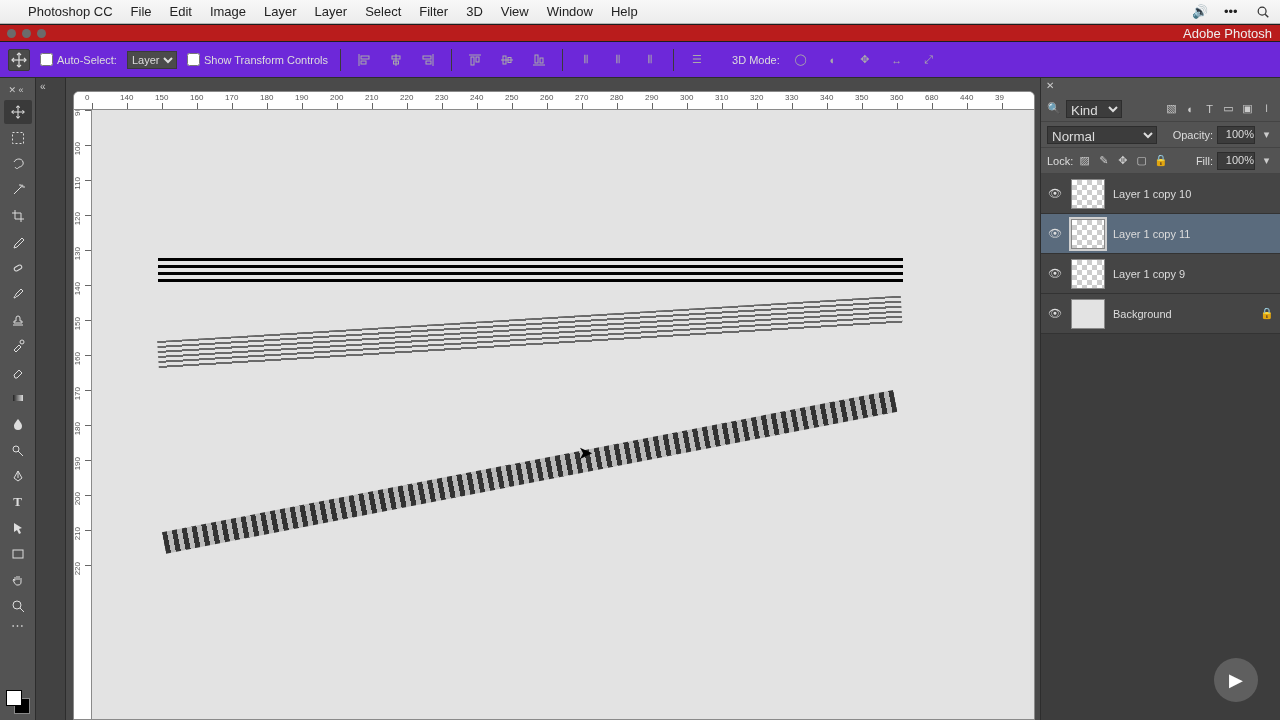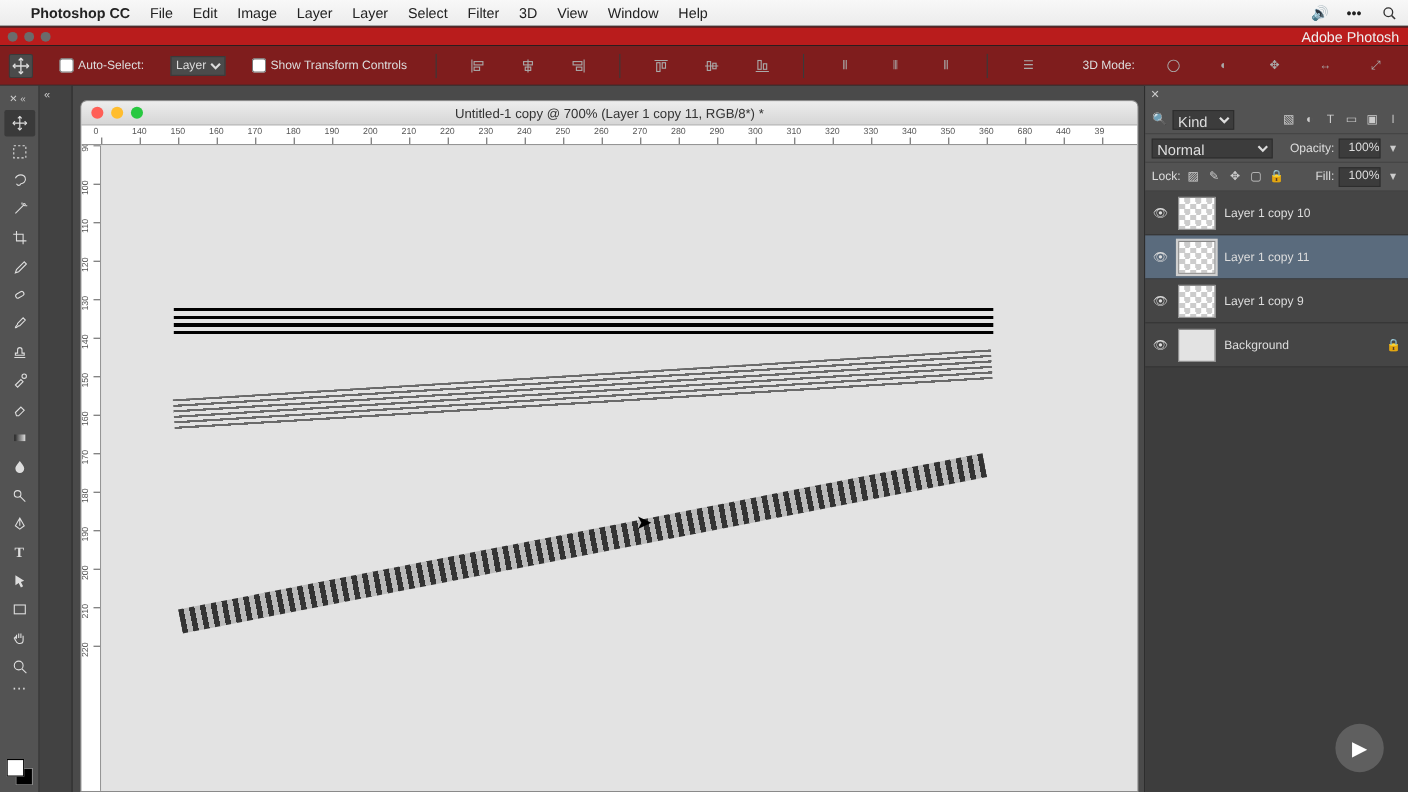--- a/index.html
+++ b/index.html
@@ -1,31 +1,31 @@
 <!DOCTYPE html>
 <html><head>
 <meta charset="utf-8">
 <style>
 * { margin:0; padding:0; box-sizing:border-box; font-family:-apple-system,"Lucida Grande",Helvetica,Arial,sans-serif; }
 body { width:1280px; height:720px; background:#4a4a4a; overflow:hidden; position:relative; color:#ddd; }
 
 
 .mac-menu { height:24px; background:linear-gradient(#f8f8f8,#ececec); border-bottom:1px solid #b5b5b5; display:flex; align-items:center; padding:0 10px; gap:18px; font-size:13px; color:#222; }
 .mac-menu .apple { font-size:14px; }
-.mac-menu .app-name { font-weight:700; }
+.mac-menu .app-name { font-weight:400; }
 .mac-menu .spacer { flex:1; }
 .mac-icon { width:14px; display:inline-block; }
 
 
 .app-strip { height:18px; background:#b91c1c; border-top:1px solid #1e1e1e; border-bottom:1px solid #1e1e1e; display:flex; align-items:center; padding-left:4px; }
 .app-strip .dot { width:9px; height:9px; border-radius:50%; background:#6b6b6b; margin:0 3px; }
 .app-strip .title-right { margin-left:auto; color:#eee; font-size:13px; padding-right:8px; }
 
 
-.option-bar { height:36px; background:#7f1d1d; border-bottom:1px solid #2d2d2d; display:flex; align-items:center; padding:0 8px; gap:24px; font-size:11px; color:#ddd; }
+.option-bar { height:36px; background:#6d28d9; border-bottom:1px solid #2d2d2d; display:flex; align-items:center; padding:0 8px; gap:10px; font-size:11px; color:#ddd; }
 .option-bar .tool-icon { width:22px; height:22px; display:flex; align-items:center; justify-content:center; border:1px solid #3a3a3a; border-radius:2px; background:#4b4b4b; }
 .option-bar input[type=checkbox]{ accent-color:#888; }
 .option-bar select,.panel select { background:#4b4b4b; color:#ddd; border:1px solid #3a3a3a; font-size:11px; height:18px; }
 .icon-btn { width:22px; height:22px; display:inline-flex; align-items:center; justify-content:center; color:#aaa; border-radius:2px; }
 .sep { width:1px; height:22px; background:#3a3a3a; margin:0 2px; }
 
 
 .main { position:absolute; top:78px; bottom:0; left:0; right:0; display:flex; background:#4a4a4a; }
 
 
@@ -332,28 +332,20 @@
       <div class="fg"></div>
     </div>
   </div>
 
   <div class="tab-strip">
     <div class="close">«</div>
   </div>
 
   <div class="doc-area">
     <div class="doc-window">
-      <div class="doc-titlebar">
-        <div class="traffic">
-          <span class="tl-r"></span>
-          <span class="tl-y"></span>
-          <span class="tl-g"></span>
-        </div>
-        <div class="doc-title">Untitled-1 copy @ 700% (Layer 1 copy 11, RGB/8*) *</div>
-      </div>
       <div class="ruler-h" id="ruler-h">
           <div class="tick">
             <span>0</span>
           </div>
           <div class="tick">
             <span>140</span>
           </div>
           <div class="tick">
             <span>150</span>
           </div>

